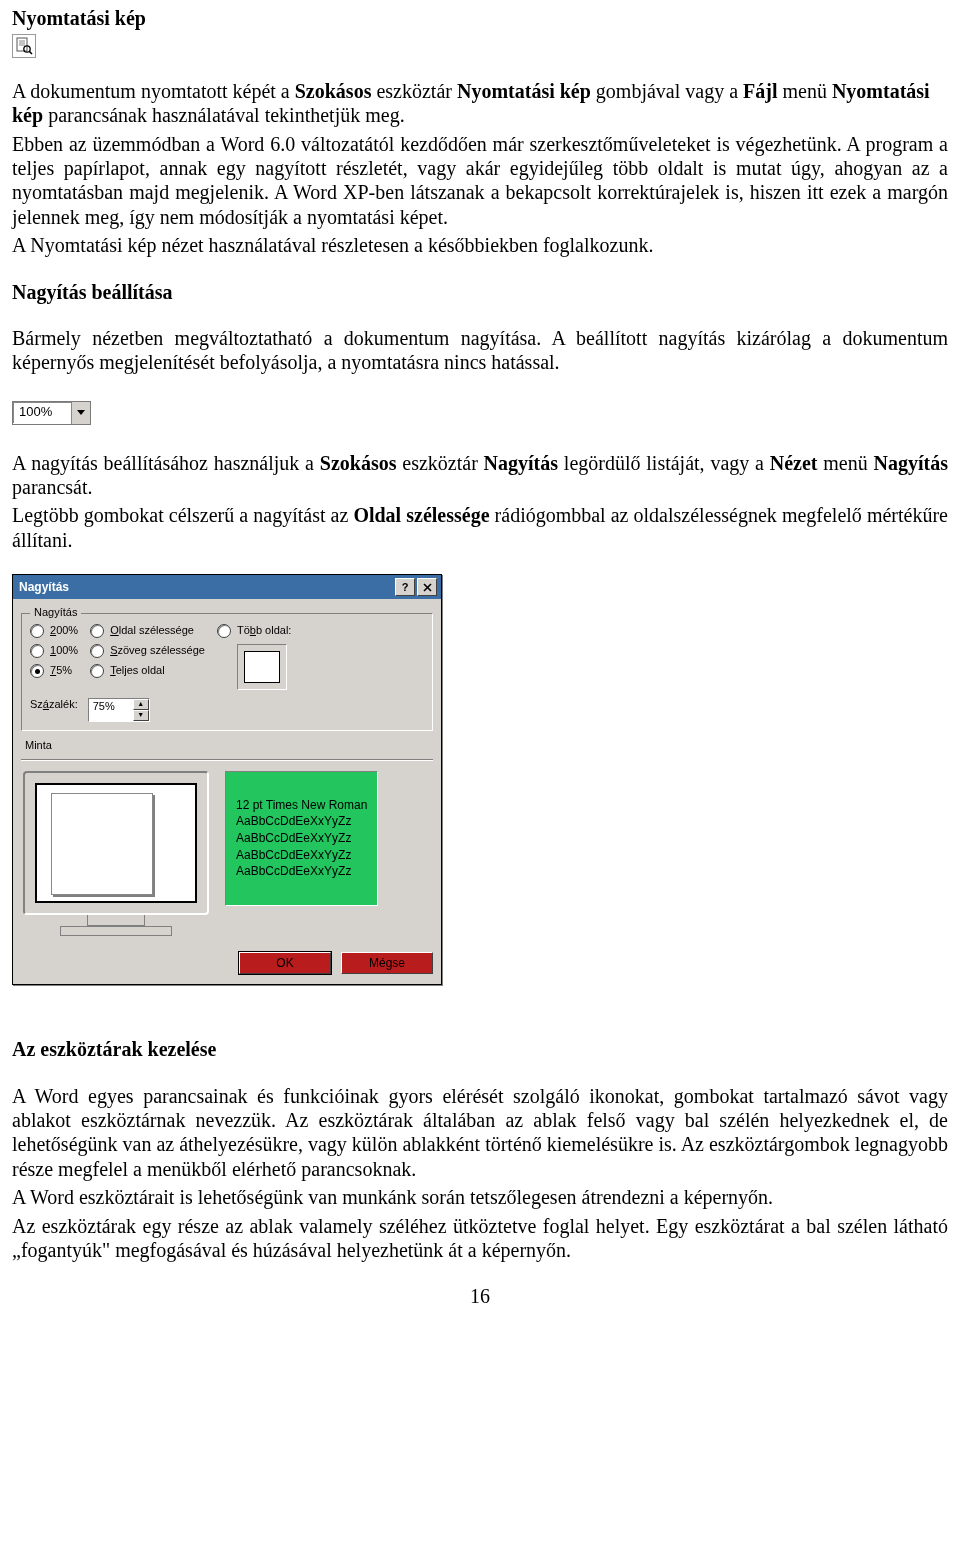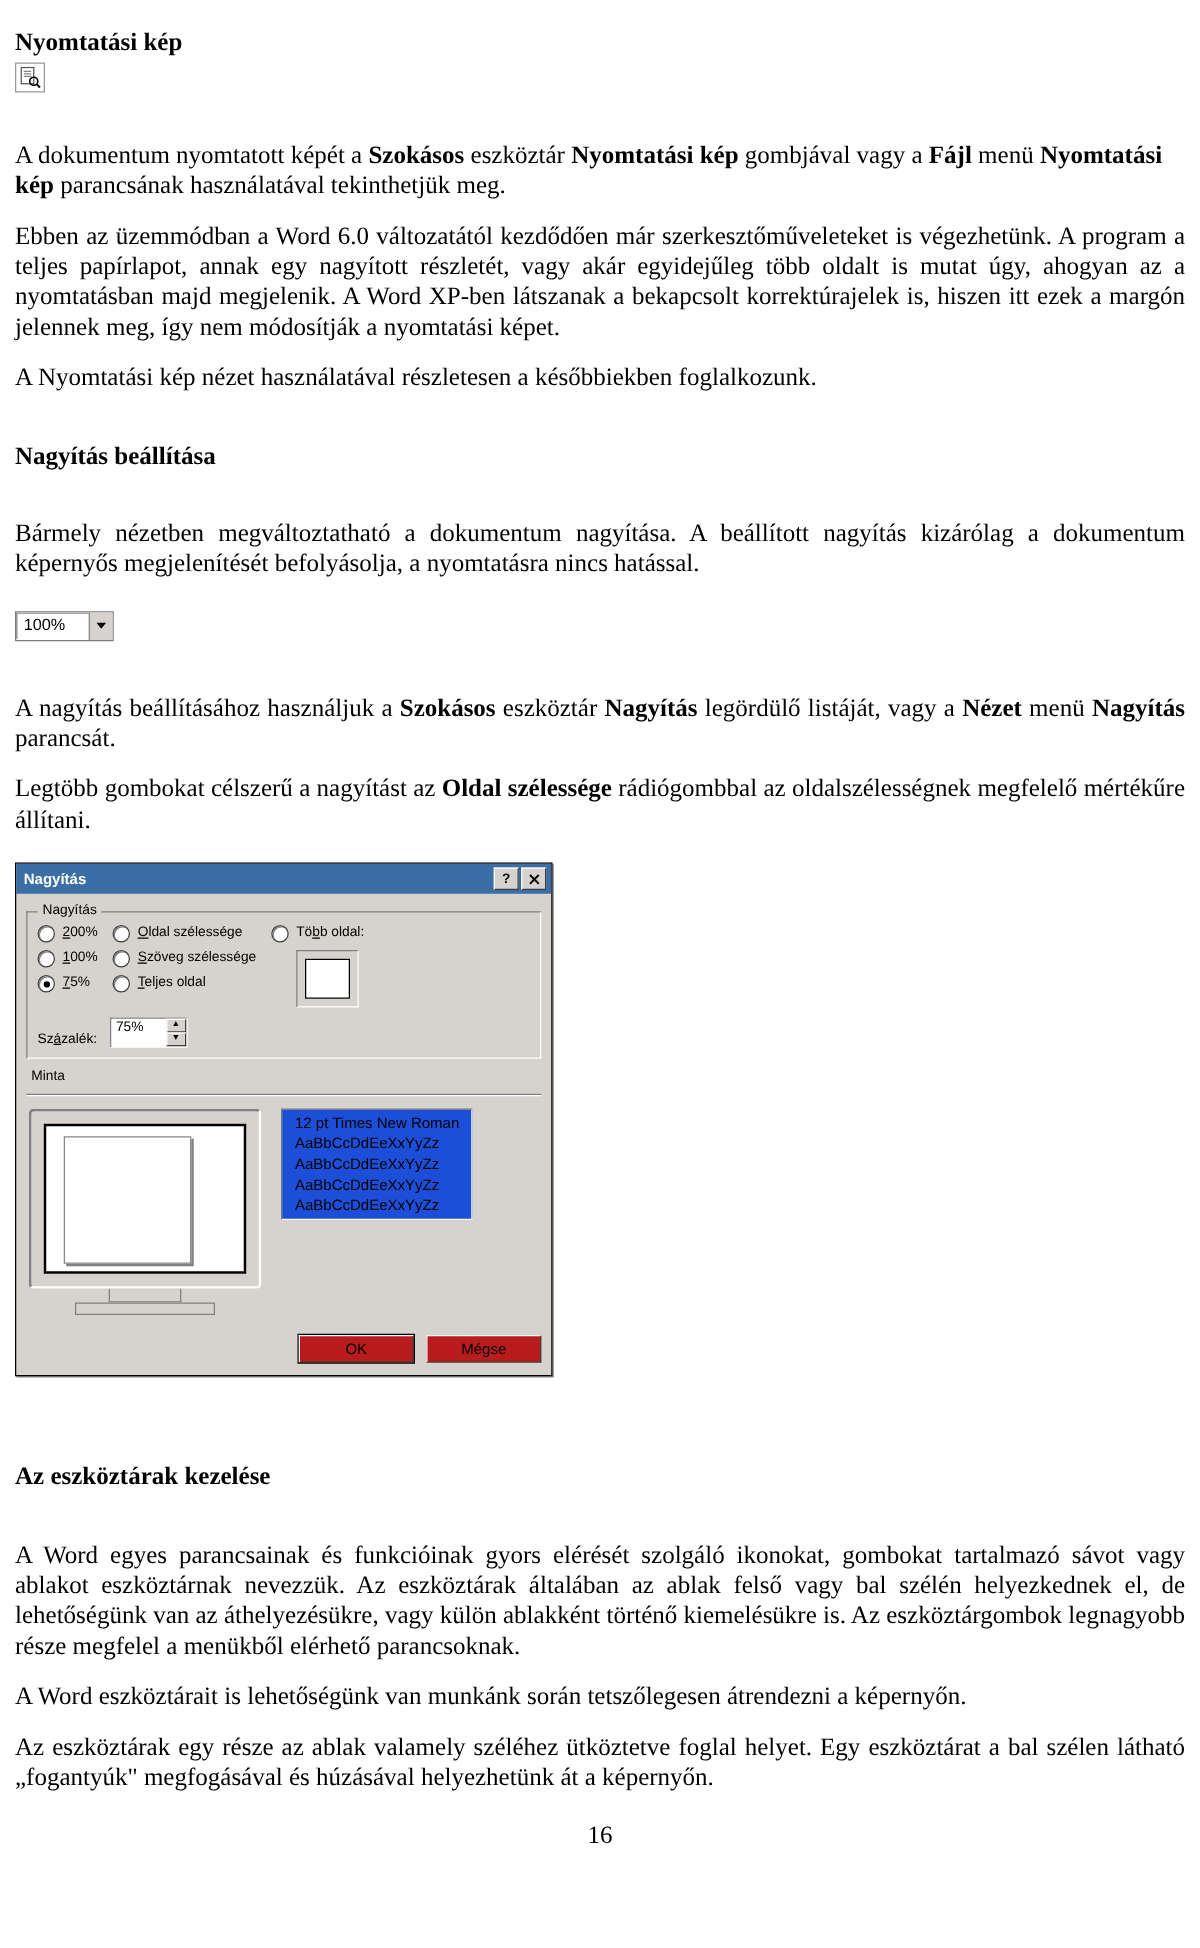--- a/index.html
+++ b/index.html
@@ -1,17 +1,17 @@
 <!DOCTYPE html>
 <html><head>
 <meta charset="utf-8">
 <style>
   html,body{margin:0;padding:0;background:#fff;color:#000;font-family:"Times New Roman",Times,serif;font-size:20px;line-height:1.22}
   .page{width:960px;margin:0 auto;padding:6px 12px 24px 12px;box-sizing:border-box}
-  p{margin:16px 0 4px 0}
+  p{margin:0 0 4px 0}
   .bold{font-weight:700}
   .gap{height:18px}
   .big-gap{height:26px}
   .justify{text-align:justify}
   .icon-print-preview{display:inline-block;border:1px solid #999;background:#fff;padding:2px;line-height:0}
 
   
   .dropdown{display:inline-flex;align-items:stretch;border:1px solid #7a7a7a;background:#fff;font-family:Tahoma,Arial,sans-serif;font-size:13px;height:22px;box-shadow:inset -1px -1px 0 #fff,inset 1px 1px 0 #888}
   .dropdown .dd-text{padding:2px 6px 0 6px;min-width:46px}
   .dropdown .dd-btn{width:18px;background:#d6d3ce;border-left:1px solid #888;display:flex;align-items:center;justify-content:center}
@@ -38,21 +38,21 @@
   .spin-btn{width:14px;height:9px;background:#d6d3ce;border:1px solid #fff;border-right-color:#404040;border-bottom-color:#404040;font-size:7px;line-height:7px;text-align:center}
   .hr{border-top:1px solid #808080;border-bottom:1px solid #fff;margin:6px 0}
 
   .minta{display:flex;gap:16px;align-items:flex-start;padding:4px 2px 6px 2px}
   .monitor{width:186px}
   .monitor-body{background:#d6d3ce;border:2px solid #808080;border-right-color:#fff;border-bottom-color:#fff;border-radius:4px;padding:10px}
   .monitor-screen{background:#fff;border:2px solid #000;height:116px;position:relative}
   .monitor-screen .paper{position:absolute;left:14px;top:8px;width:100px;height:100px;background:#fff;box-shadow:2px 2px 0 #808080;border:1px solid #888}
   .monitor-stand{width:56px;height:10px;background:#d6d3ce;border:1px solid #808080;border-top:none;margin:0 auto}
   .monitor-base{width:110px;height:8px;background:#d6d3ce;border:1px solid #808080;margin:0 auto}
-  .preview-text{border:1px solid #808080;border-right-color:#fff;border-bottom-color:#fff;background:#1d4ed8;padding:1px 10px;font-size:12px}
+  .preview-text{border:1px solid #808080;border-right-color:#fff;border-bottom-color:#fff;background:#22c55e;padding:24px 10px;font-size:12px}
   .preview-text .lbl{margin:2px 0}
   .dlg-footer{display:flex;justify-content:flex-end;gap:10px;padding:0 8px 10px 0}
   .btn{min-width:78px;padding:3px 6px;text-align:center;background:#b91c1c;border:1px solid #fff;border-right-color:#404040;border-bottom-color:#404040;font-size:12px}
   .btn.default{box-shadow:0 0 0 1px #000}
   .footer-pn{text-align:center;margin-top:22px}
 </style>
 </head>
 <body>
 
 <div class="page">
@@ -151,21 +151,21 @@
               <span class="radio" id="r-col3"></span>
               <span id="rcol3-label">Tö<span class="ul">b</span>b oldal:</span>
             </div>
             <div style="padding-left:20px">
               <div class="thumb">
                   <div class="thumb-inner"></div>
                 </div>
             </div>
           </div>
         </div>
-        <div style="display:flex;align-items:flex-end;gap:10px;margin-top:8px">
+        <div style="display:flex;align-items:flex-start;gap:10px;margin-top:8px">
           <span id="pct-label">Sz<span class="ul">á</span>zalék:</span>
           <span class="spin-wrap">
             <span class="spin-text">75%</span>
             <span class="spin-btns">
               <span class="spin-btn">▲</span>
               <span class="spin-btn">▼</span>
             </span>
           </span>
         </div>
       </div>

